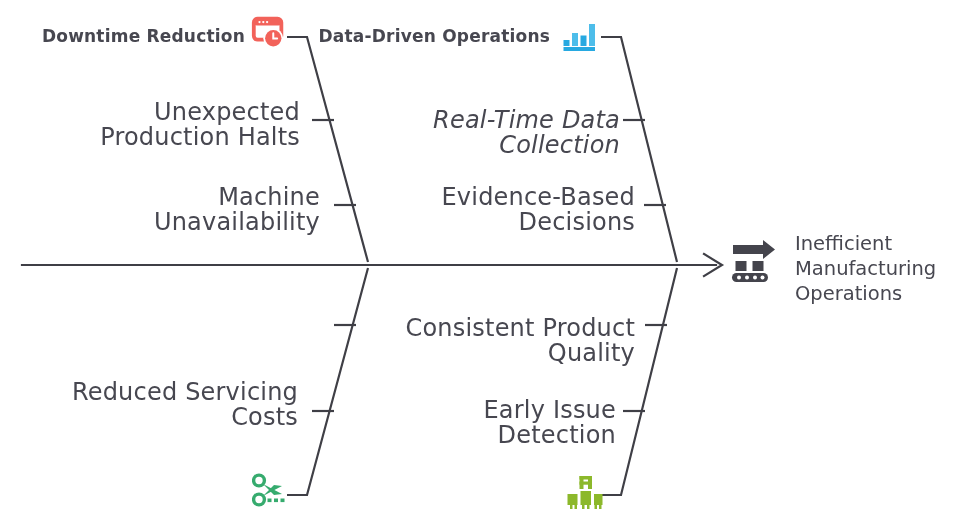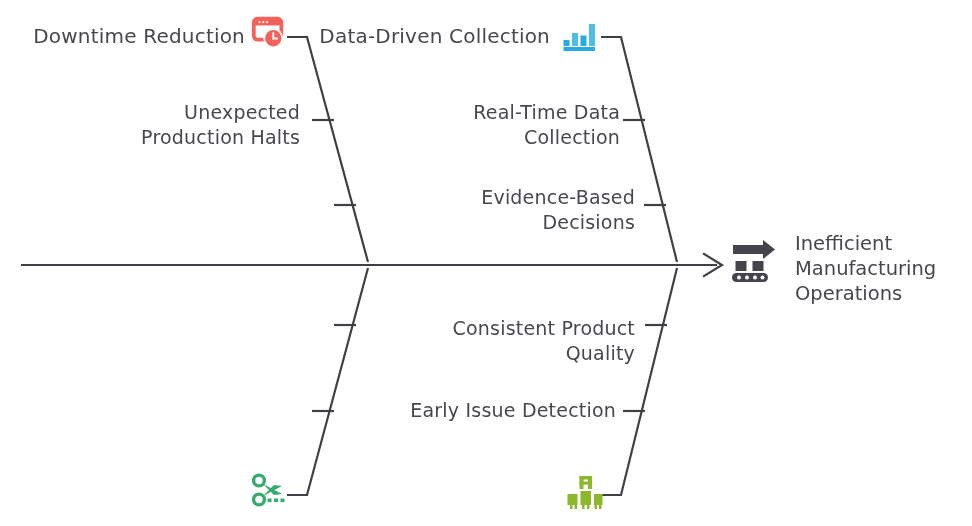--- a/index.html
+++ b/index.html
@@ -23,29 +23,30 @@
   svg#bones {
     position: absolute;
     left: 0; top: 0;
     width: 972px;
     height: 526px;
   }
   .lbl {
     position: absolute;
     color: #474750;
     font-family: "DejaVu Sans", sans-serif;
-    font-size: 19px;
+    font-size: 24px;
     line-height: 25px;
     letter-spacing: 0.2px;
     white-space: pre-line;
     font-weight: 400;
   }
   .lbl.right { text-align: right; }
   .cat-label {
-    font-size: 20px;
+    font-size: 17px;
+    font-weight: bold;
   }
   .effect-label {
     position: absolute;
     color: #474750;
     font-size: 19.5px;
     line-height: 25px;
     white-space: pre-line;
     text-align: left;
   }
   .icon-box {
@@ -100,34 +101,36 @@
       <circle cx="18" cy="8.5" r="1.2" fill="#ffffff"></circle>
       <circle cx="24.5" cy="25.5" r="10.5" fill="#ffffff"></circle>
       <circle cx="24.5" cy="25.5" r="8.6" fill="#f2625a"></circle>
       <path d="M24.5 20.2 L24.5 25.8 L28.6 25.8" stroke="#ffffff" stroke-width="2.1" fill="none" stroke-linecap="round"></path>
     </svg>
   </div>
 
   <div class="lbl right" style="left:60px; top:100px; width:240px;">Unexpected
 Production Halts</div>
 
+  <div class="lbl right" style="left:60px; top:185px; width:260px;">Machine
+Unavailability</div>
 
-  <div class="lbl right cat-label" style="left:300px; top:24px; width:250px;">Data-Driven Collection</div>
+  <div class="lbl right cat-label" style="left:300px; top:24px; width:250px;">Data-Driven Operations</div>
 
   <div class="icon-box" style="left:562px; top:20px; width:36px; height:32px;">
     <svg viewBox="0 0 36 32" width="36" height="32">
       <rect x="1.5" y="20" width="6" height="6" fill="#27a9e1"></rect>
       <rect x="10" y="13" width="6" height="13" fill="#4dbdea"></rect>
       <rect x="18.5" y="15.5" width="6" height="10.5" fill="#27a9e1"></rect>
       <rect x="27" y="4" width="6" height="22" fill="#4dbdea"></rect>
       <rect x="1.5" y="27" width="31.5" height="4" fill="#27a9e1"></rect>
     </svg>
   </div>
 
-  <div class="lbl right" style="left:380px; top:100px; width:240px;">Real-Time Data
+  <div class="lbl right" style="left:380px; top:108px; width:240px;font-style:italic;">Real-Time Data
 Collection</div>
 
   <div class="lbl right" style="left:380px; top:185px; width:255px;">Evidence-Based
 Decisions</div>
 
   <div class="icon-box" style="left:730px; top:239px; width:52px; height:52px;">
     <svg viewBox="0 0 52 52" width="52" height="52">
       <path d="M3 6 L33 6 L33 1 L45 10.5 L33 20 L33 15 L3 15 Z" fill="#44444c"></path>
       <rect x="5.5" y="22" width="11" height="10" fill="#44444c"></rect>
       <rect x="22.5" y="22" width="11" height="10" fill="#44444c"></rect>
@@ -137,20 +140,22 @@
       <circle cx="25" cy="38.5" r="2" fill="#ffffff"></circle>
       <circle cx="32.5" cy="38.5" r="2" fill="#ffffff"></circle>
     </svg>
   </div>
 
   <div class="effect-label" style="left:795px; top:231px; width:180px;">Inefficient
 Manufacturing
 Operations</div>
 
 
+  <div class="lbl right" style="left:60px; top:380px; width:238px;">Reduced Servicing
+Costs</div>
 
 
   <div class="icon-box" style="left:252px; top:473px; width:38px; height:36px;">
     <svg viewBox="0 0 38 36" width="38" height="36">
       <circle cx="7" cy="7.5" r="5.4" fill="none" stroke="#36ab6e" stroke-width="3.4"></circle>
       <circle cx="7" cy="26.5" r="5.4" fill="none" stroke="#36ab6e" stroke-width="3.4"></circle>
       <path d="M11 11 L30 21 L22 22 Z" fill="#36ab6e"></path>
       <path d="M11 23 L30 13 L22 12 Z" fill="#36ab6e"></path>
       <rect x="15.5" y="25.5" width="4" height="3.6" fill="#36ab6e"></rect>
       <rect x="22" y="25.5" width="4" height="3.6" fill="#36ab6e"></rect>

